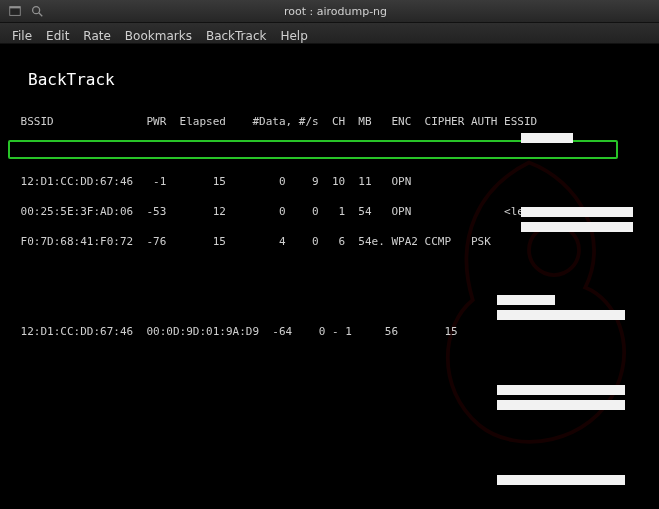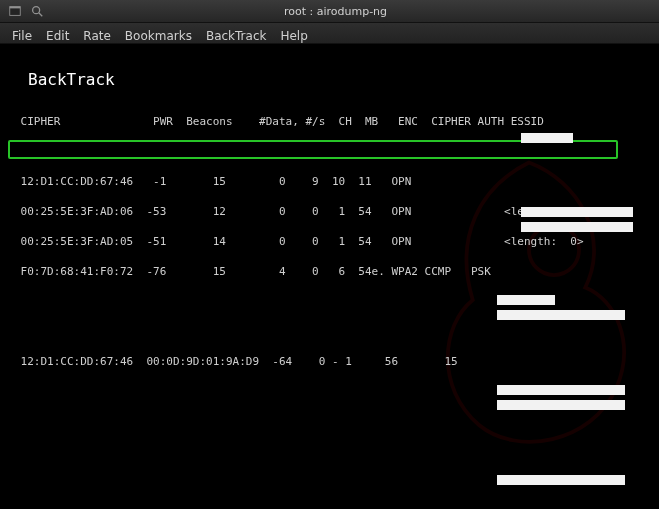--- a/index.html
+++ b/index.html
@@ -50,25 +50,24 @@
 <div class="bg-logo">
   <svg viewBox="0 0 200 240">
     <path d="M100 10 C60 30 40 70 55 120 C30 140 25 190 60 220 C90 245 150 235 170 190 C185 155 170 120 145 110 C165 70 140 25 100 10 Z" fill="none" stroke="#a00" stroke-width="3"></path>
     <circle cx="120" cy="80" r="20" fill="none" stroke="#a00" stroke-width="3"></circle>
   </svg>
 </div>
 
 <div class="term">
 <span class="ghost">BackTrack</span>
 <span class="row"> </span>
-<span class="row"> CIPHER              PWR  Beacons    #Data, #/s  CH  MB   ENC  CIPHER AUTH ESSID</span>
+<span class="row"> BSSID              PWR  Elapsed    #Data, #/s  CH  MB   ENC  CIPHER AUTH ESSID</span>
 <span class="row"> </span>
 <span class="row"> 12:D1:CC:DD:67:46   -1       15        0    9  10  11   OPN              </span>
 <span class="row"> 00:25:5E:3F:AD:06  -53       12        0    0   1  54   OPN              &lt;length:  0&gt;</span>
-<span class="row"> 00:25:5E:3F:AD:05  -51       14        0    0   1  54   OPN              &lt;length:  0&gt;</span>
 <span class="row"> F0:7D:68:41:F0:72  -76       15        4    0   6  54e. WPA2 CCMP   PSK  </span>
 <span class="row"> </span>
 <span class="row"> </span>
 <span class="row"> 12:D1:CC:DD:67:46  00:0D:9D:01:9A:D9  -64    0 - 1     56       15</span>
 
 
 
 
 
 

